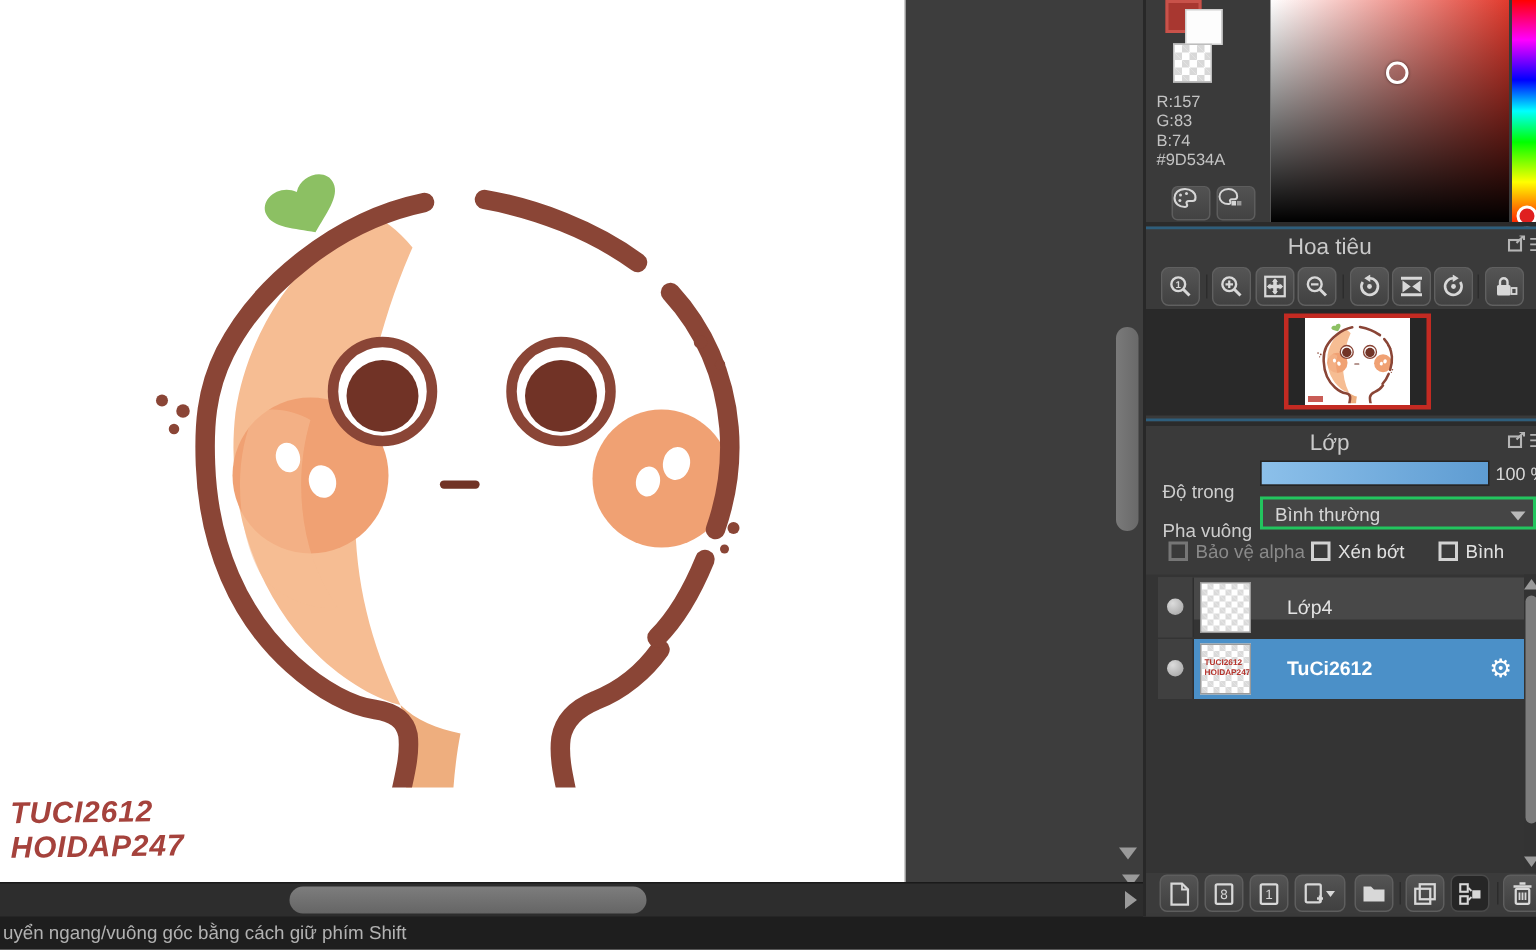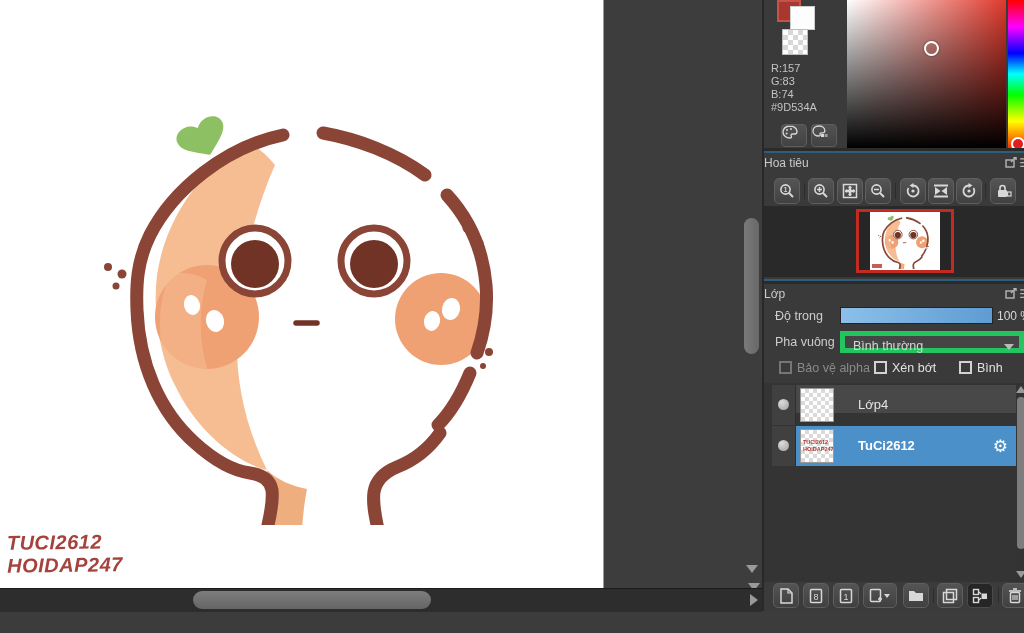--- a/index.html
+++ b/index.html
@@ -25,21 +25,21 @@
                  background:linear-gradient(#7d7d7d,#656565);}
   
   #statusbar{left:0;top:611px;width:1024px;height:22px;background:#1e1e1e;}
   #status-text{position:absolute;left:2px;top:4px;font-size:12.5px;color:#b2b2b2;white-space:nowrap;}
 
   
   #panel{left:762px;top:0;width:262px;height:611px;background:#3a3a3a;overflow:hidden;
          border-left:2px solid #282828;box-sizing:border-box;}
   .teal{position:absolute;left:0;width:262px;height:2px;background:#2e5e7c;}
   .titlebar{position:absolute;left:0;width:262px;height:20px;background:#3a3a3a;}
-  .titlebar .t{position:absolute;left:0;width:245px;top:3px;font-size:12px;color:#c9c9c9;}
+  .titlebar .t{position:absolute;left:0;width:245px;text-align:center;top:3px;font-size:15px;color:#c9c9c9;}
   .popout{position:absolute;top:4px;width:12px;height:11px;}
   .cutglyph{position:absolute;top:3px;right:-4px;color:#b5b5b5;font-size:12px;}
 
   
   .swatch{position:absolute;box-sizing:border-box;}
   #fg-swatch{left:13px;top:0;width:24px;height:22px;background:#a83730;border:2px solid #c8524a;}
   #bg-swatch{left:26px;top:6px;width:25px;height:24px;background:#fdfdfd;border:1px solid #cfcfcf;}
   .checker{background-color:#fff;background-image:
     linear-gradient(45deg,#d8d8d8 25%,transparent 25%,transparent 75%,#d8d8d8 75%),
     linear-gradient(45deg,#d8d8d8 25%,transparent 25%,transparent 75%,#d8d8d8 75%);
@@ -65,25 +65,25 @@
   .toolbtn{position:absolute;width:26px;height:26px;border-radius:5px;box-sizing:border-box;
            background:linear-gradient(#555,#414141);border:1px solid #606060;
            display:flex;align-items:center;justify-content:center;}
   .toolsep{position:absolute;width:1px;height:16px;background:#2c2c2c;top:183px;}
   #nav-preview{left:0;top:206px;width:262px;height:71px;background:#292929;}
   #nav-frame{left:92px;top:3px;width:92px;height:58px;border:3px solid #c32a22;background:#262626;}
   #nav-canvas{position:absolute;left:11px;top:0;width:70px;height:58px;background:#fff;overflow:hidden;}
   #nav-wm{position:absolute;left:2px;bottom:2px;width:10px;height:4px;background:#c04038;opacity:.85;}
 
   
-  .lbl{position:absolute;font-size:12.5px;color:#cdcdcd;}
+  .lbl{position:absolute;font-size:12.5px;color:#cdcdcd;margin-top:12px;}
   #opacity-slider{left:76px;top:307px;width:153px;height:17px;border:1px solid #242424;
      background:linear-gradient(90deg,#8cc0ea,#5e9cd2);box-sizing:border-box;}
   #opacity-val{left:233px;top:309px;font-size:12px;color:#d8d8d8;white-space:nowrap;}
-  #blend-dd{left:76px;top:331px;width:184px;height:22px;background:#454545;border:5px solid #22c55e;
+  #blend-dd{left:76px;top:331px;width:184px;height:22px;background:#454545;border:2px solid #22c55e;
             box-sizing:border-box;}
   #blend-dd .v{position:absolute;left:8px;top:3px;font-size:12.5px;color:#d6d6d6;}
   #blend-dd .car{position:absolute;right:5px;top:8px;width:0;height:0;border-left:5px solid transparent;
             border-right:5px solid transparent;border-top:6px solid #b9b9b9;}
   .cb{position:absolute;width:13px;height:13px;border:2px solid #d2d2d2;box-sizing:border-box;background:transparent;}
   .cb.dim{border-color:#767676;}
   .cblbl{position:absolute;font-size:12.5px;color:#e2e2e2;}
   .cblbl.dim{color:#8a8a8a;}
 
   #layer-list{left:0;top:383px;width:262px;height:199px;background:#343434;}
@@ -186,20 +186,23 @@
     <div id="vscroll-thumb" class="abs"></div>
     <div class="abs tri-down" style="left:746px;top:565px"></div>
     <div class="abs tri-down" style="left:748px;top:583px"></div>
   </div>
 
   <div id="hscroll" class="abs">
     <div id="hscroll-thumb" class="abs"></div>
     <div class="abs tri-right" style="left:750px;top:5px"></div>
   </div>
 
+  <div id="statusbar" class="abs">
+    <span id="status-text">uyển ngang/vuông góc bằng cách giữ phím Shift</span>
+  </div>
 
   <div id="panel" class="abs">
 
     <div id="fg-swatch" class="swatch"></div>
     <div id="bg-swatch" class="swatch"></div>
     <div id="tr-swatch" class="swatch checker"></div>
     <div class="rgbtxt" style="top:62px">R:157</div>
     <div class="rgbtxt" style="top:75px">G:83</div>
     <div class="rgbtxt" style="top:88px">B:74</div>
     <div class="rgbtxt" style="top:101px">#9D534A</div>

